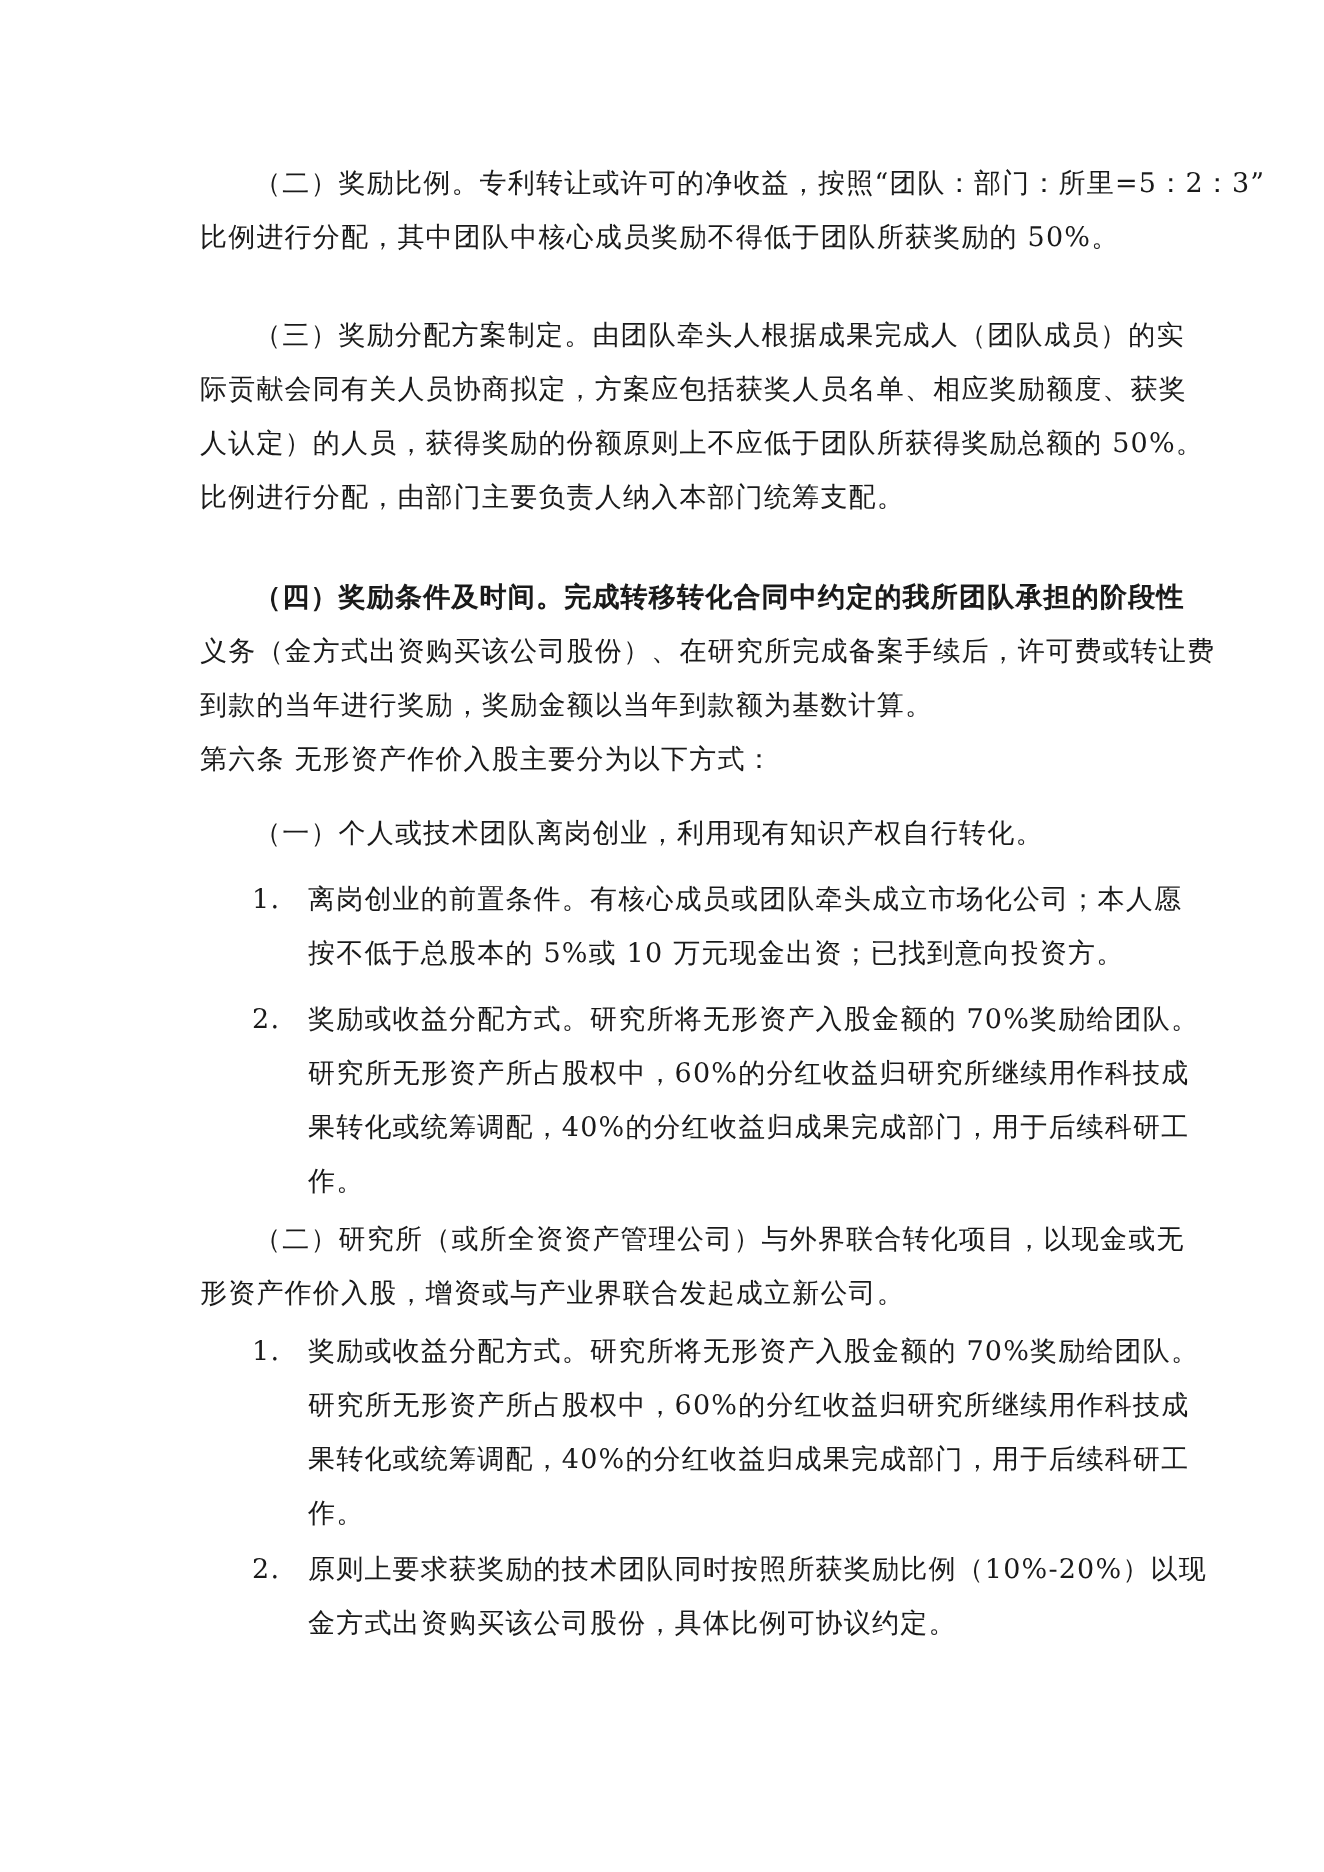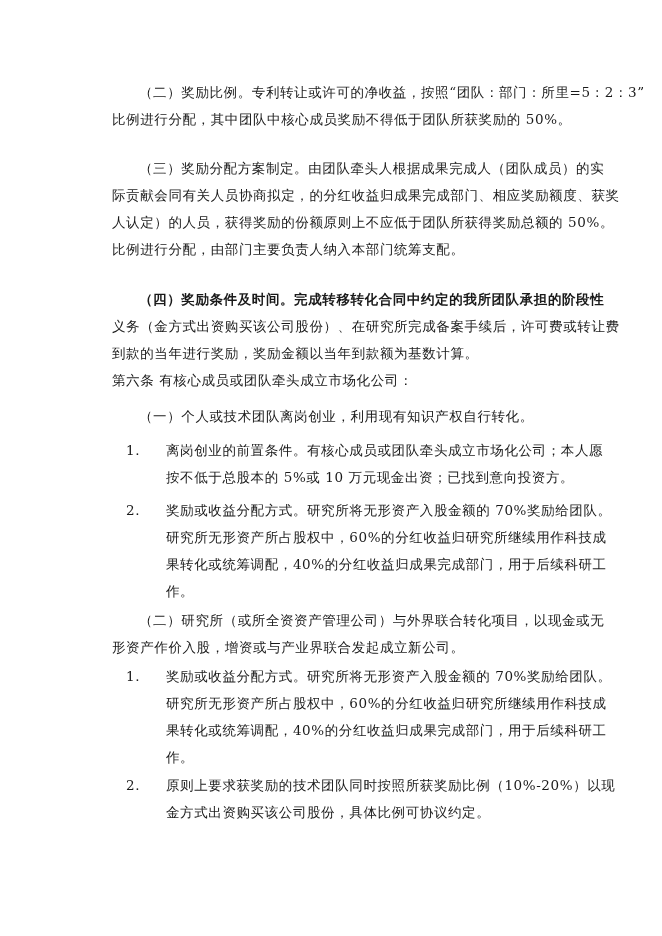--- a/index.html
+++ b/index.html
@@ -43,47 +43,47 @@
       position: absolute;
       left: 0;
       top: 0;
       width: 30px;
     }
     .num-item .txt {
       margin-left: 28px;
       display: block;
       text-align: justify;
     }
-    .line { display: block; white-space: nowrap; margin-left: 12px; }
+    .line { display: block; white-space: nowrap; }
   </style>
 </head>
 <body>
 
 <div class="page">
 
   <div class="para" style="top:79px;">
     <span class="line" style="padding-left:27px;">（二）奖励比例。专利转让或许可的净收益，按照“团队：部门：所里=5：2：3”</span>
     <span class="line">比例进行分配，其中团队中核心成员奖励不得低于团队所获奖励的 50%。</span>
   </div>
 
   <div class="para" style="top:155px;">
     <span class="line" style="padding-left:27px;">（三）奖励分配方案制定。由团队牵头人根据成果完成人（团队成员）的实</span>
-    <span class="line">际贡献会同有关人员协商拟定，的分红收益归成果完成部门、相应奖励额度、获奖</span>
+    <span class="line">际贡献会同有关人员协商拟定，方案应包括获奖人员名单、相应奖励额度、获奖</span>
     <span class="line">人认定）的人员，获得奖励的份额原则上不应低于团队所获得奖励总额的 50%。</span>
     <span class="line">比例进行分配，由部门主要负责人纳入本部门统筹支配。</span>
   </div>
 
   <div class="para" style="top:286px;">
     <span class="line" style="padding-left:27px;font-weight:bold;">（四）奖励条件及时间。完成转移转化合同中约定的我所团队承担的阶段性</span>
     <span class="line">义务（金方式出资购买该公司股份）、在研究所完成备案手续后，许可费或转让费</span>
     <span class="line">到款的当年进行奖励，奖励金额以当年到款额为基数计算。</span>
   </div>
 
   <div class="para" style="top:367px;">
-    <span class="line">第六条  有核心成员或团队牵头成立市场化公司：</span>
+    <span class="line">第六条  无形资产作价入股主要分为以下方式：</span>
   </div>
 
   <div class="para" style="top:403px;">
     <span class="line" style="padding-left:27px;font-family:Liberation Serif, serif;">（一）个人或技术团队离岗创业，利用现有知识产权自行转化。</span>
   </div>
 
   <div class="num-item" style="top:437px;">
     <span class="num">1.</span>
     <span class="txt">
       <span class="line">离岗创业的前置条件。有核心成员或团队牵头成立市场化公司；本人愿</span>

